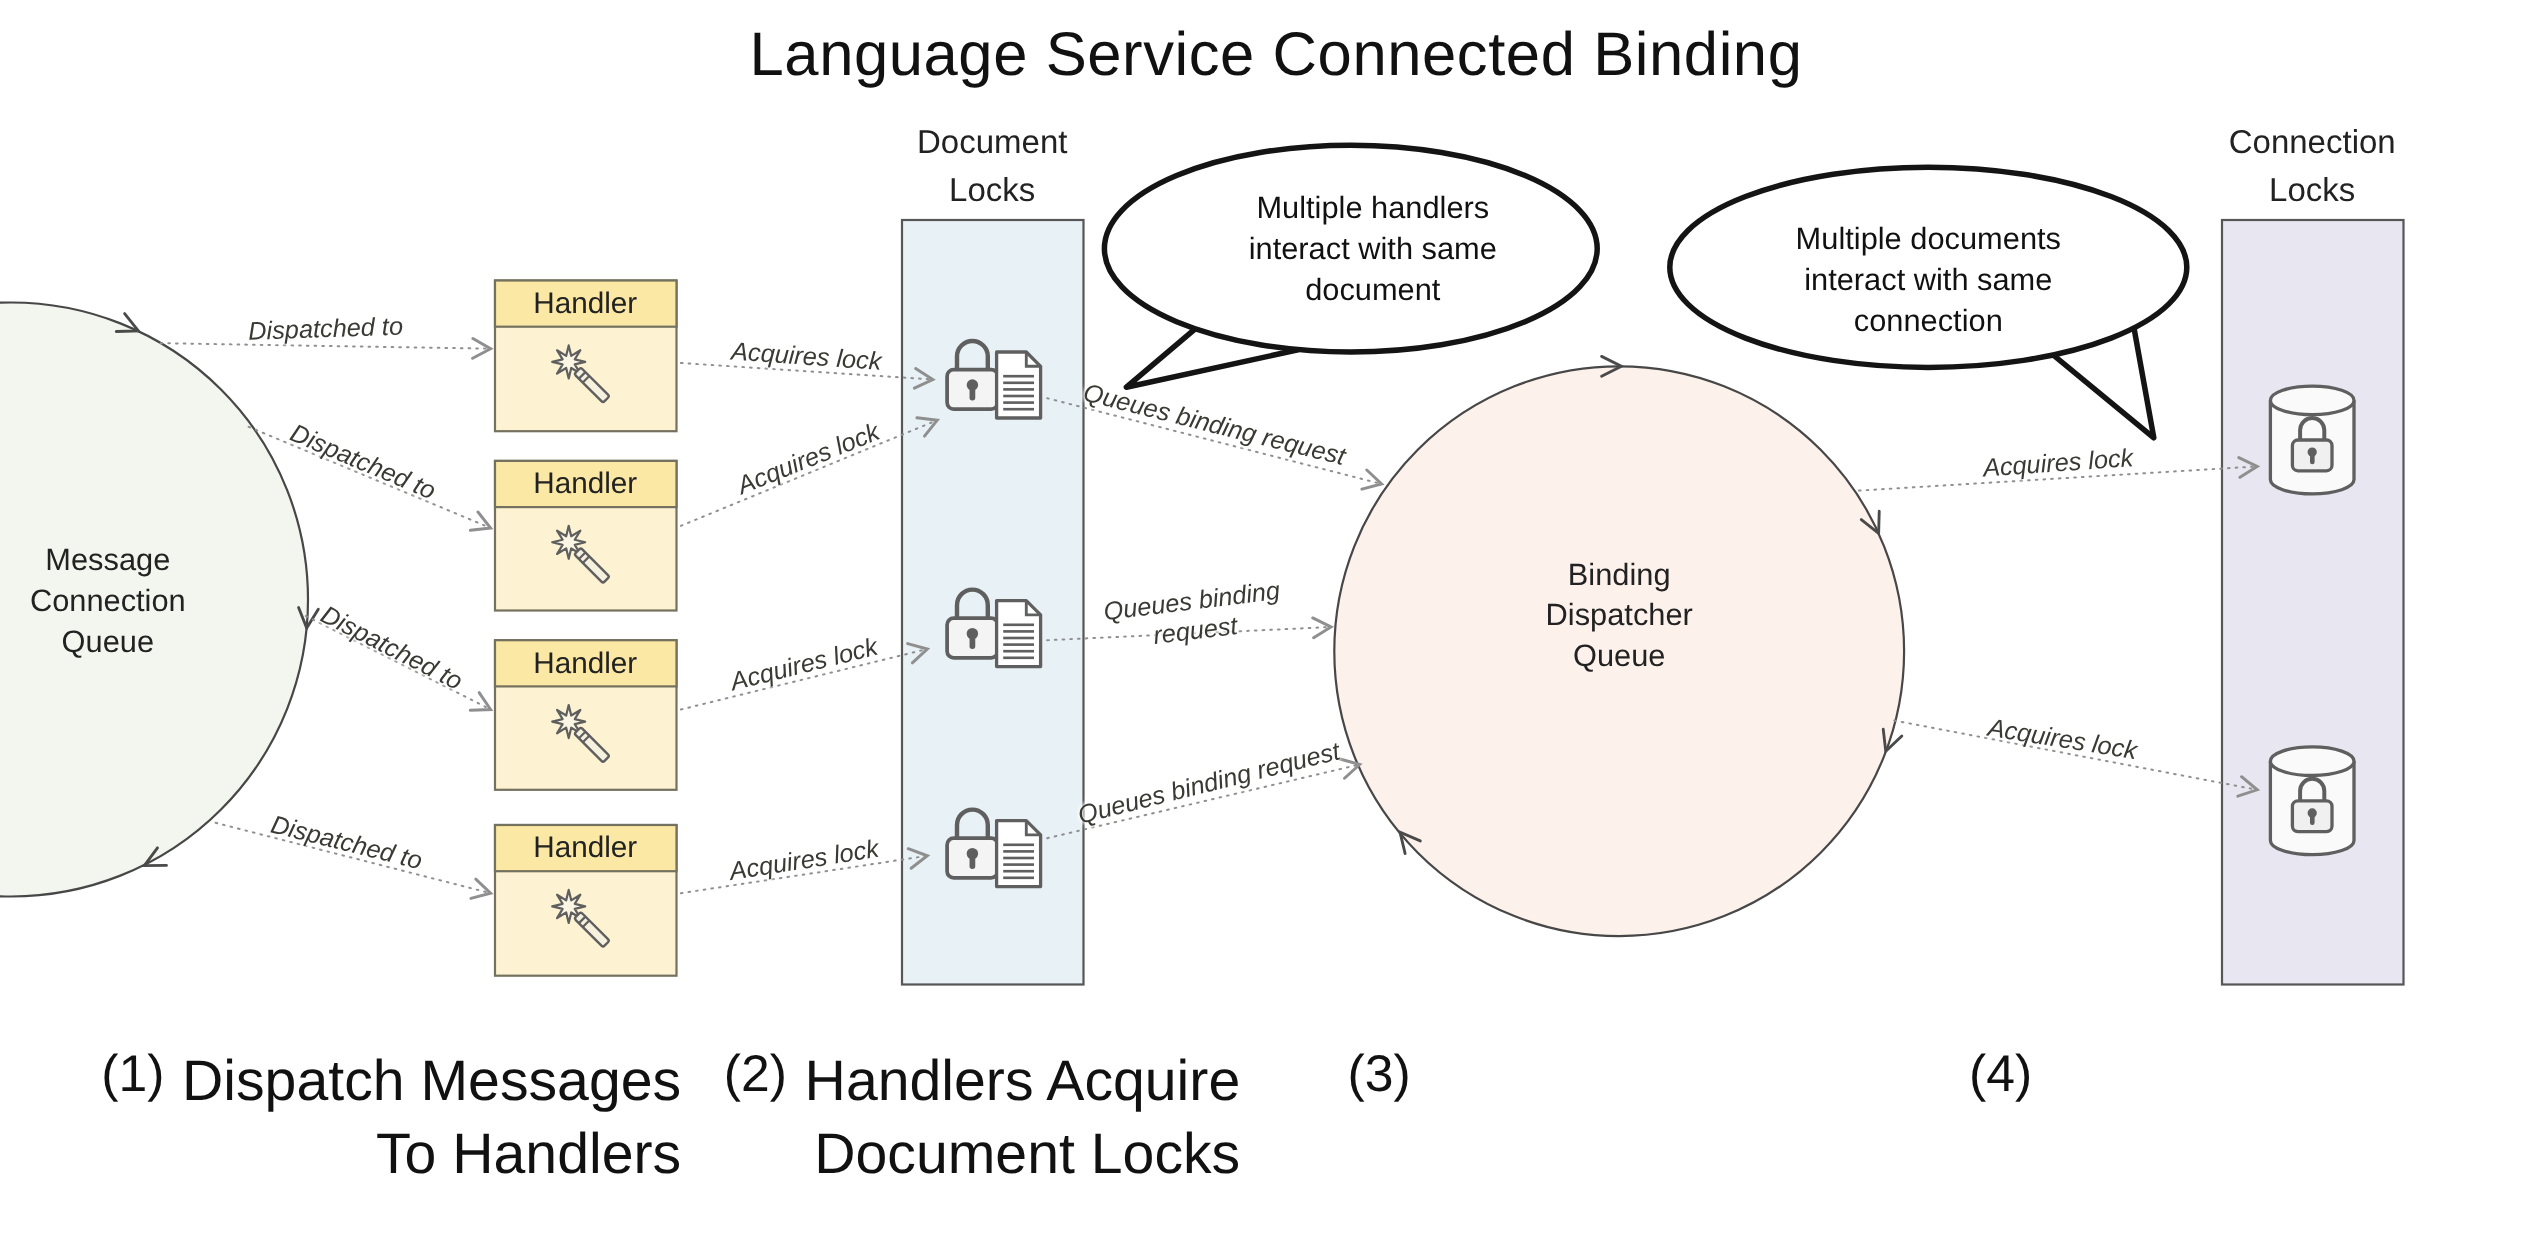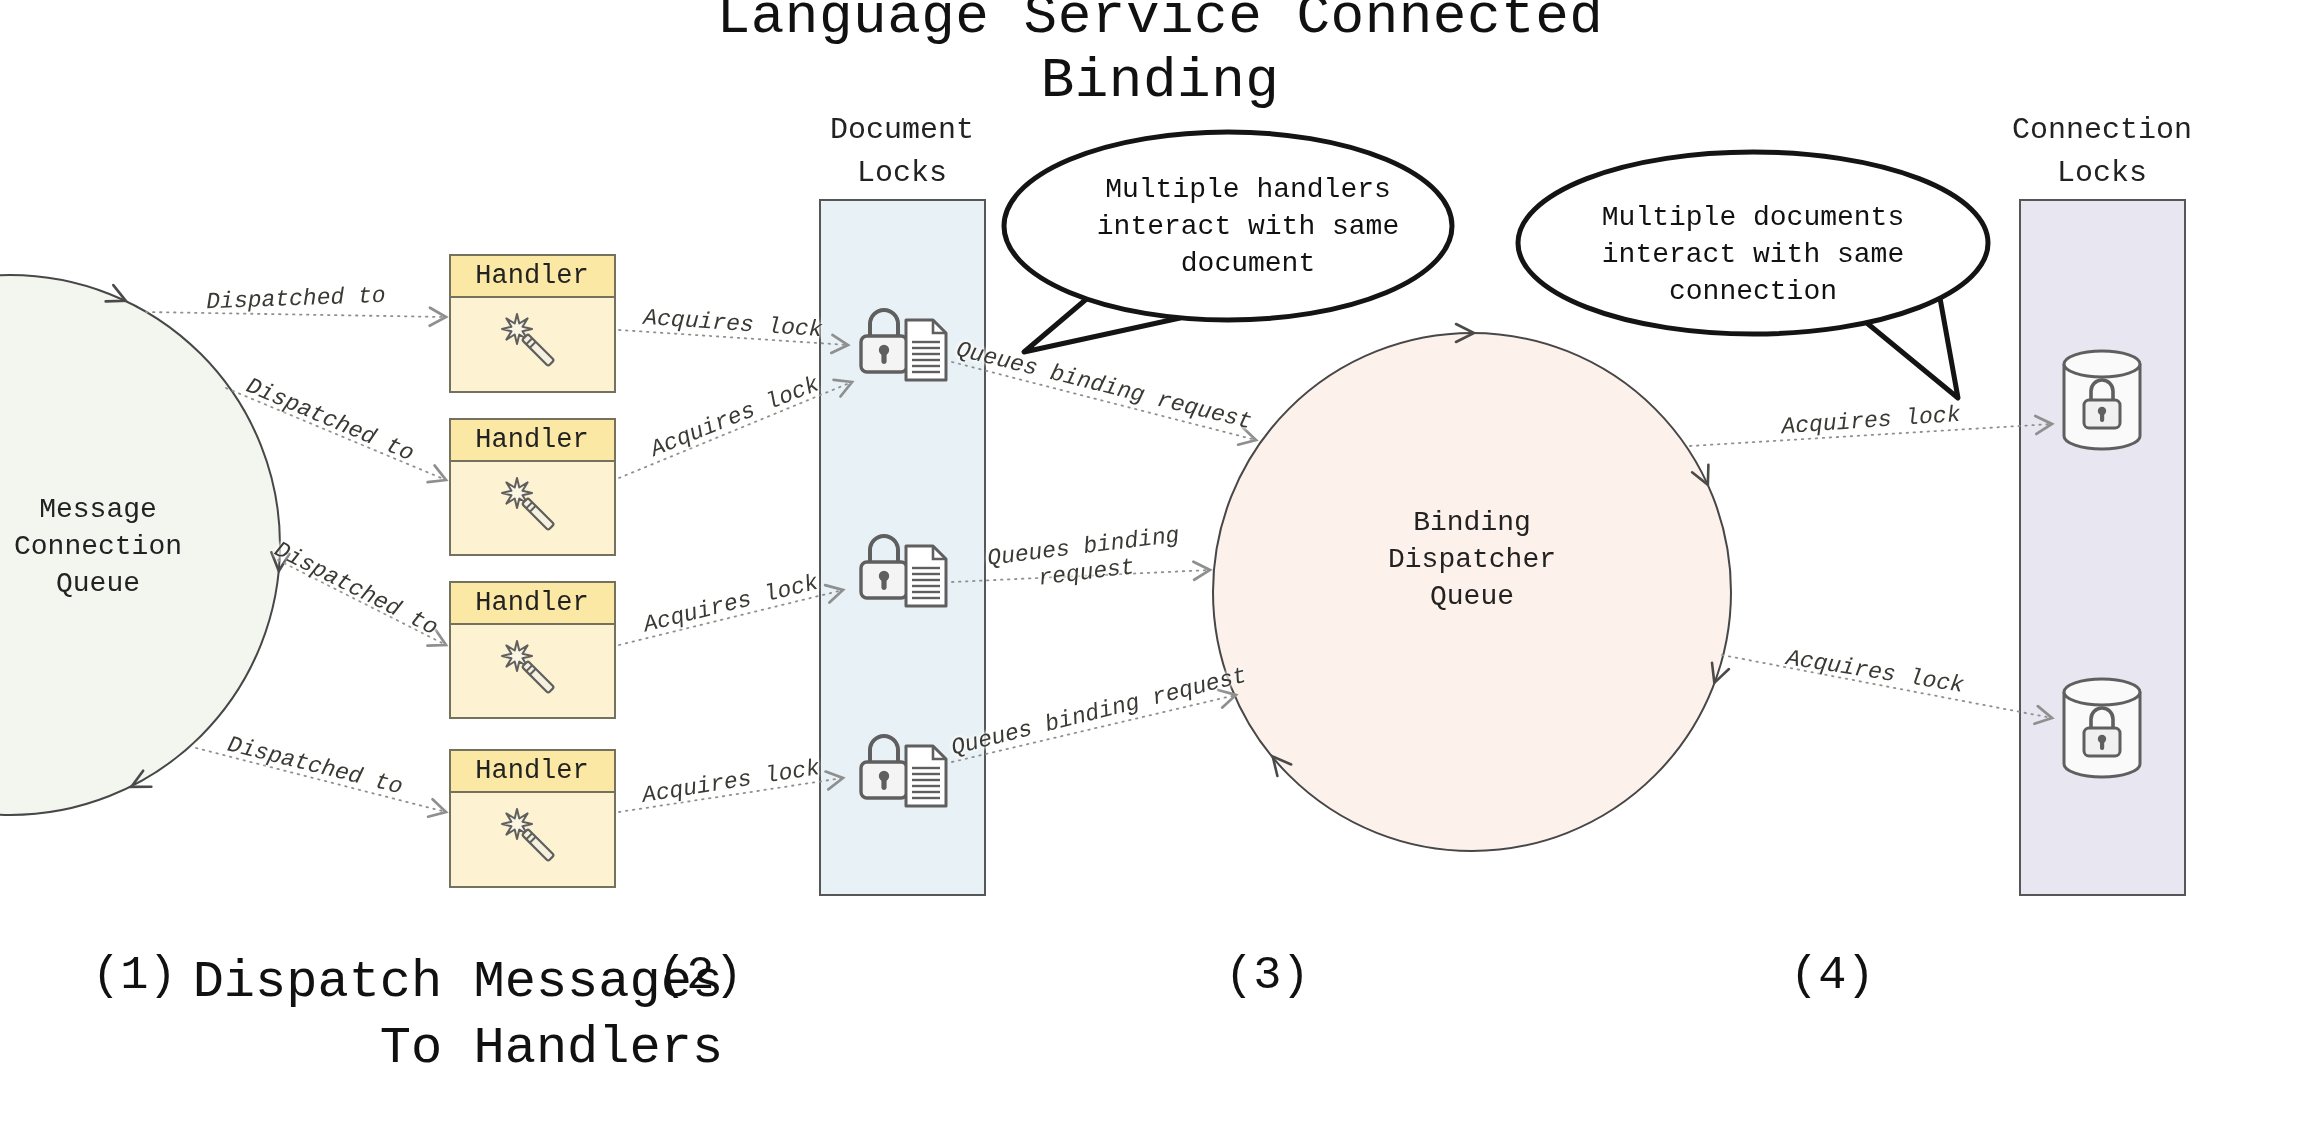--- a/index.html
+++ b/index.html
@@ -1,21 +1,21 @@
 <!DOCTYPE html>
 <html><head>
 <meta charset="utf-8">
 <style>
   html,body { margin:0; padding:0; background:#ffffff; }
   .canvas {
     position:relative;
     width:2315px; height:1121px;
     overflow:hidden;
     background:#ffffff;
-    font-family:Liberation Mono, monospace;
+    font-family:Liberation Sans, sans-serif;
     color:#1c1c1c;
   }
   .canvas svg.layer { position:absolute; left:0; top:0; }
 
   .t {
     position:absolute;
     transform:translate(-50%,-50%) rotate(var(--r, 0deg));
     text-align:center;
     white-space:pre-line;
     color:#1c1c1c;
@@ -201,20 +201,22 @@
   <div class="t edge-label" style="left:1871px; top:421px; --r:-4deg;">Acquires lock</div>
   <div class="t edge-label" style="left:1875px; top:672px; --r:9deg;">Acquires lock</div>
 
   <div class="caption" style="left:92px; top:950px;">
     <span class="cap-num">(1)</span>
     <div class="cap-text">Dispatch Messages
 To Handlers</div>
   </div>
   <div class="caption" style="left:658px; top:950px;">
     <span class="cap-num">(2)</span>
+    <div class="cap-text">Handlers Acquire
+Document Locks</div>
   </div>
   <div class="caption" style="left:1225px; top:950px;">
     <span class="cap-num">(3)</span>
   </div>
   <div class="caption" style="left:1790px; top:950px;">
     <span class="cap-num">(4)</span>
   </div>
 
 </div>
 

